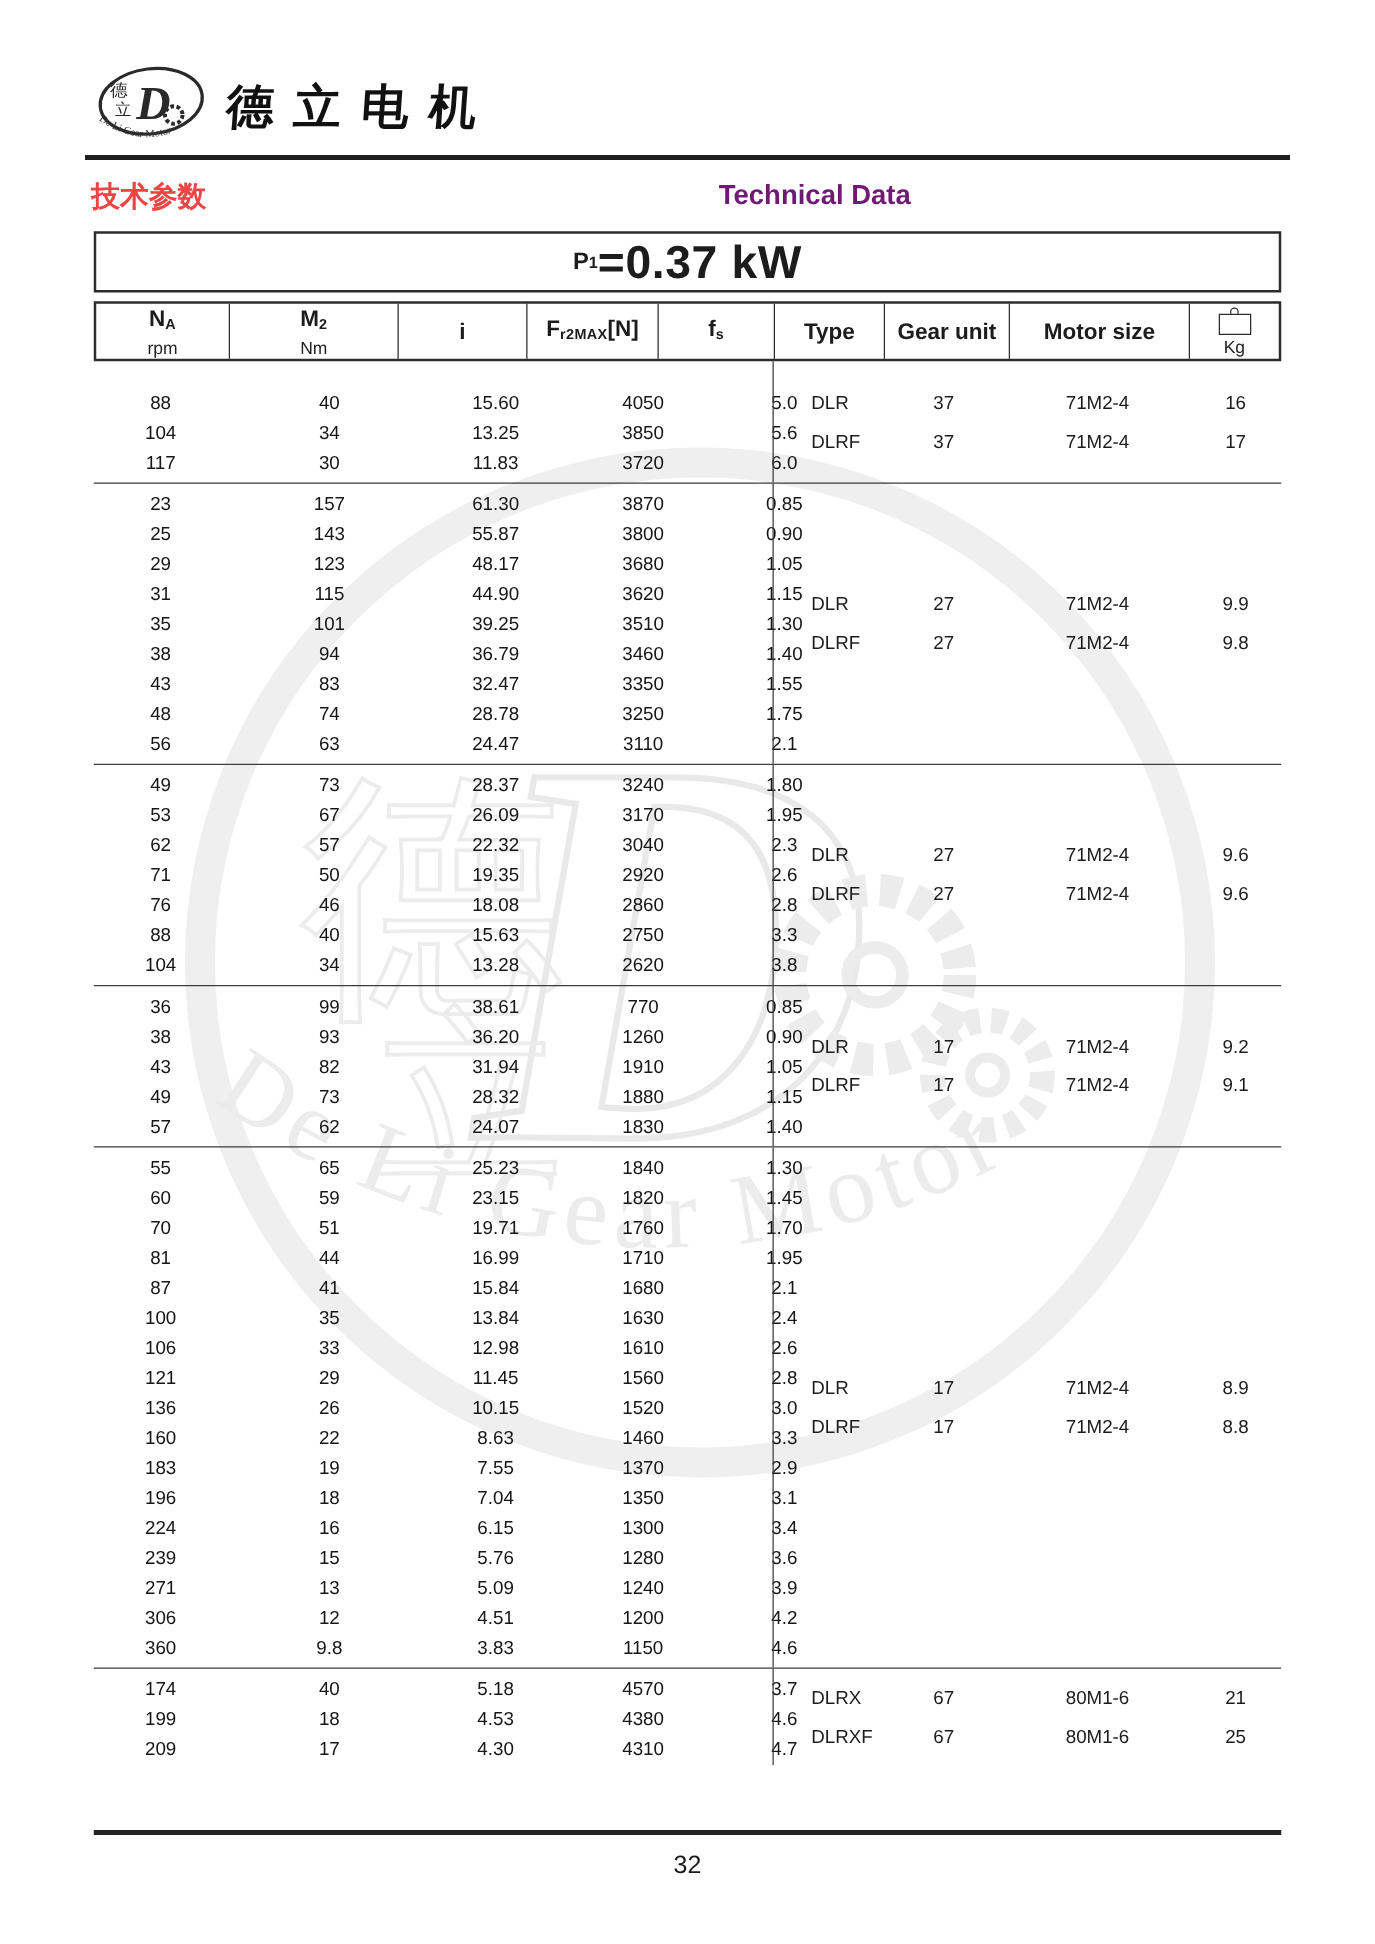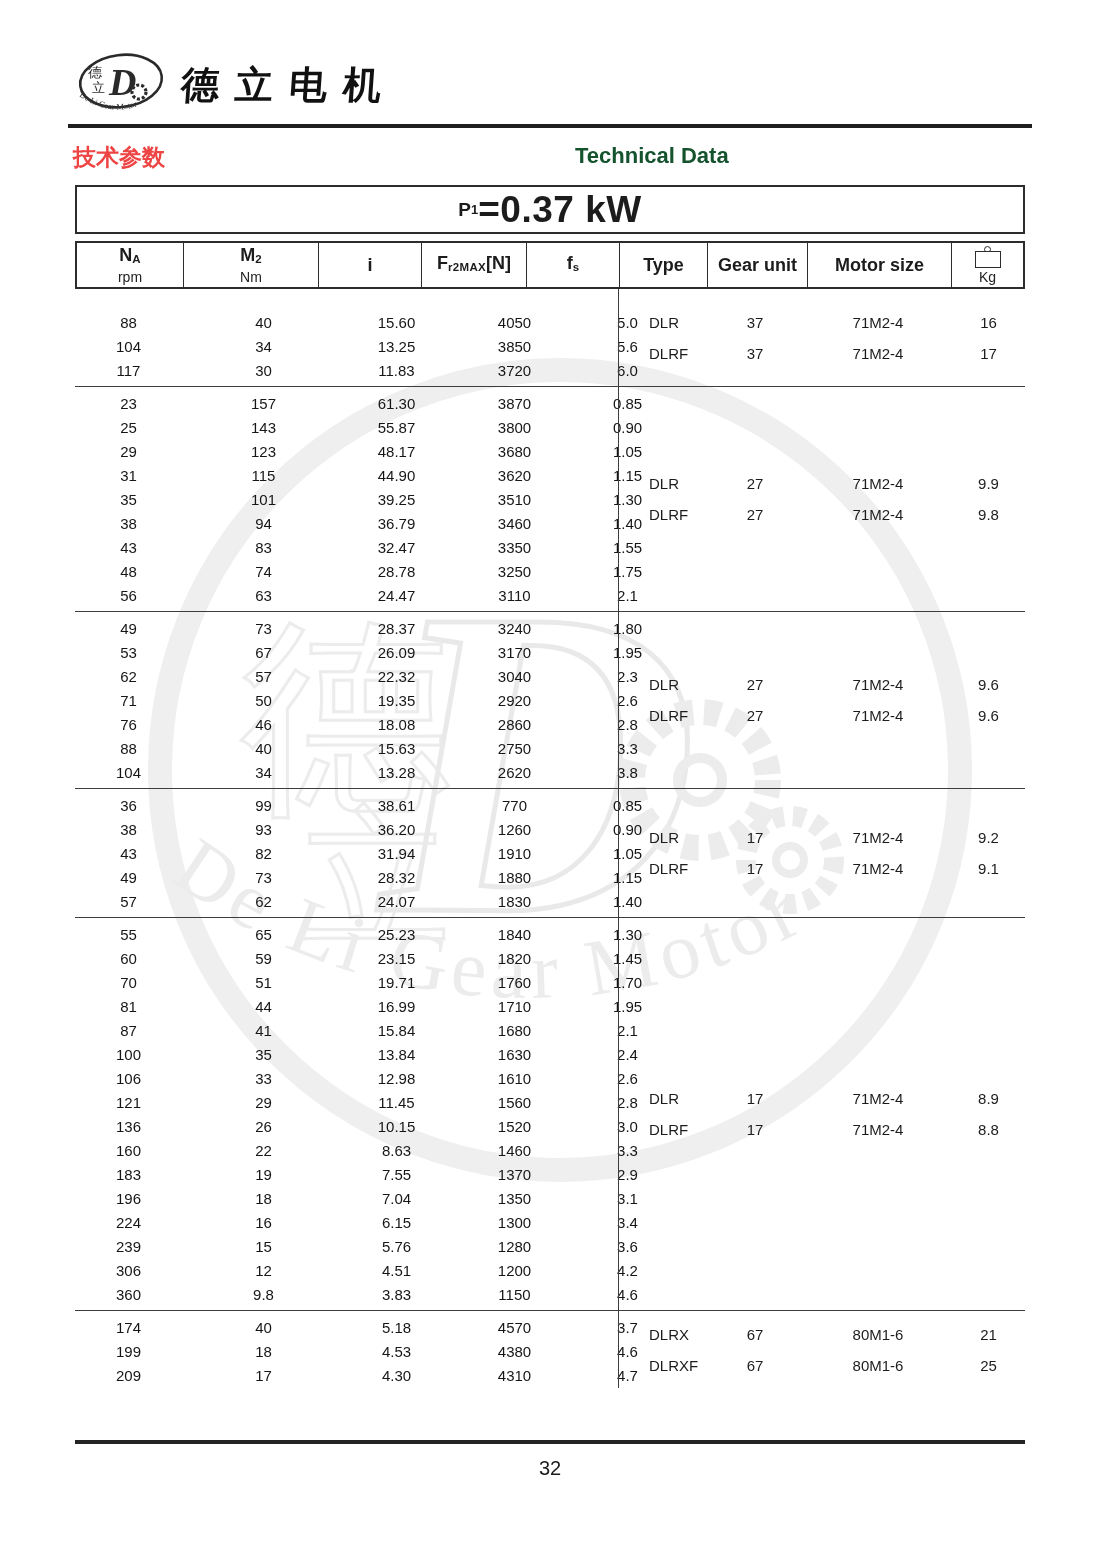--- a/index.html
+++ b/index.html
@@ -19,21 +19,21 @@
     position:absolute; left:106px; top:8px;
     font-family:"Liberation Serif","DejaVu Serif",serif;
     font-weight:bold; font-size:38px; letter-spacing:16px; color:#111;
     transform:skewX(-4deg);
   }
   .masthead-rule { height:4px; background:#1f1f1f; margin:2px -7px 0 -7px; }
 
   
   .titles { position:relative; height:45px; margin-top:12px; }
   .title-cn { position:absolute; left:-2px; top:2px; font-size:23px; font-weight:bold; color:#ef4444; }
-  .title-en { position:absolute; left:500px; top:3px; font-size:22px; font-weight:bold; color:#14532d; }
+  .title-en { position:absolute; left:500px; top:3px; font-size:22px; font-weight:bold; color:#701a75; }
 
   
   .power-box {
     border:2px solid #2c2c2c; height:49px; display:flex;
     align-items:center; justify-content:center;
   }
   .power-prefix { font-size:19px; font-weight:bold; }
   .power-sub { font-size:13px; font-weight:bold; vertical-align:-2px; }
   .power-rest { font-size:37px; font-weight:bold; letter-spacing:0.5px; }
 
@@ -492,20 +492,27 @@
             <div class="cell">3.4</div>
           </div>
           <div class="row">
             <div class="cell">239</div>
             <div class="cell">15</div>
             <div class="cell">5.76</div>
             <div class="cell">1280</div>
             <div class="cell">3.6</div>
           </div>
           <div class="row">
+            <div class="cell">271</div>
+            <div class="cell">13</div>
+            <div class="cell">5.09</div>
+            <div class="cell">1240</div>
+            <div class="cell">3.9</div>
+          </div>
+          <div class="row">
             <div class="cell">306</div>
             <div class="cell">12</div>
             <div class="cell">4.51</div>
             <div class="cell">1200</div>
             <div class="cell">4.2</div>
           </div>
           <div class="row">
             <div class="cell">360</div>
             <div class="cell">9.8</div>
             <div class="cell">3.83</div>

